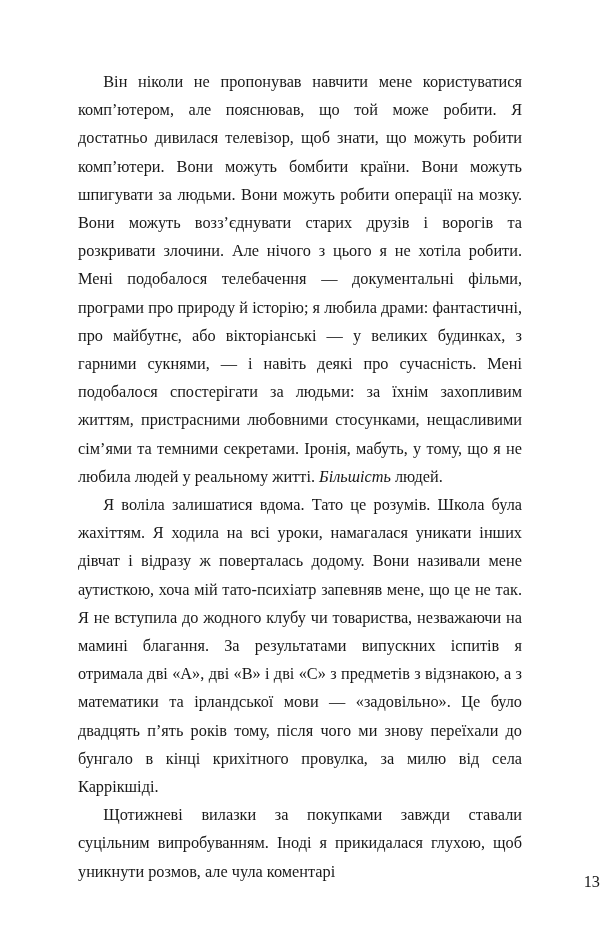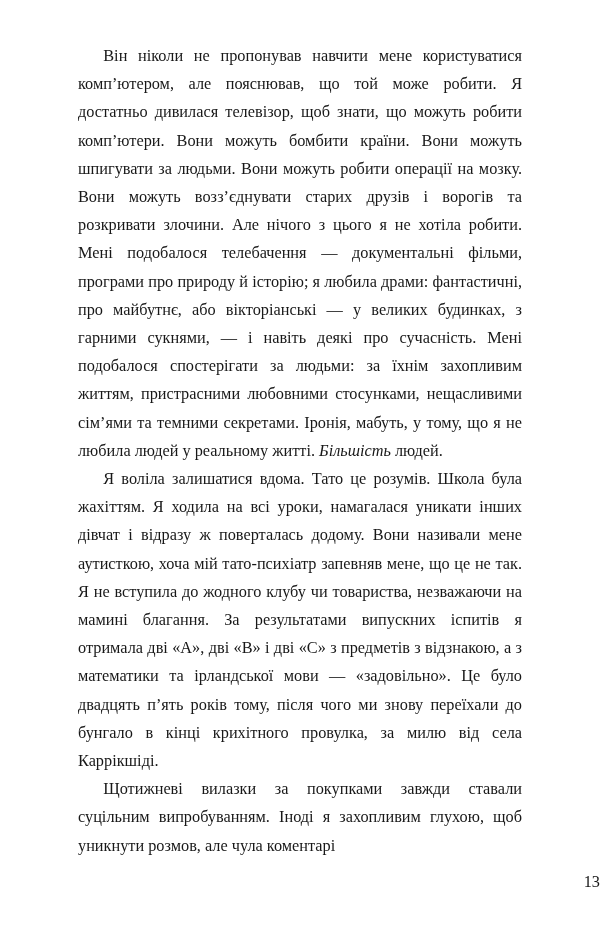--- a/index.html
+++ b/index.html
@@ -15,21 +15,21 @@
     position: relative;
     overflow: hidden;
   }
   .page {
     position: absolute;
     left: 0;
     top: 0;
     width: 600px;
     height: 947px;
     box-sizing: border-box;
-    padding: 42px 78px 0 78px;
+    padding: 68px 78px 0 78px;
   }
   .body-text {
     font-size: 16.3px;
     line-height: 28.2px;
     text-align: justify;
     text-justify: inter-word;
     hyphens: manual;
     color: #181818;
   }
   .body-text p {
@@ -50,16 +50,16 @@
     font-family: "Liberation Serif", "DejaVu Serif", serif;
   }
 </style>
 </head>
 <body>
 
 <div class="page">
   <div class="body-text">
     <p><span>Він ніколи не пропонував навчити мене користуватися комп’ютером, але пояснював, що той може робити. Я достатньо дивилася телевізор, щоб знати, що можуть робити комп’ютери. Вони можуть бомбити країни. Вони можуть шпигувати за людьми. Вони можуть робити операції на мозку. Вони можуть возз’єднувати старих друзів і ворогів та розкривати злочини. Але нічого з цього я не хотіла робити. Мені подобалося телебачення — документальні фільми, програми про природу й історію; я любила драми: фантастичні, про майбутнє, або вікторіанські — у великих будинках, з гарними сукнями, — і навіть деякі про сучасність. Мені подобалося спостерігати за людьми: за їхнім захопливим життям, пристрасними любовними стосунками, нещасливими сім’ями та темними секретами. Іронія, мабуть, у тому, що я не любила людей у реальному житті. </span><span class="italic">Більшість</span><span> людей.</span></p>
     <p>Я воліла залишатися вдома. Тато це розумів. Школа була жахіттям. Я ходила на всі уроки, намагалася уникати інших дівчат і відразу ж поверталась додому. Вони називали мене аутисткою, хоча мій тато-психіатр запевняв мене, що це не так. Я не вступила до жодного клубу чи товариства, незважаючи на мамині благання. За результатами випускних іспитів я отримала дві «А», дві «В» і дві «С» з предметів з відзнакою, а з математики та ірландської мови — «задовільно». Це було двадцять п’ять років тому, після чого ми знову переїхали до бунгало в кінці крихітного провулка, за милю від села Каррікшіді.</p>
-    <p>Щотижневі вилазки за покупками завжди ставали суцільним випробуванням. Іноді я захопливим глухою, щоб уникнути розмов, але чула коментарі</p>
+    <p>Щотижневі вилазки за покупками завжди ставали суцільним випробуванням. Іноді я прикидалася глухою, щоб уникнути розмов, але чула коментарі</p>
   </div>
   <div class="folio">13</div>
 </div>
 
 </body></html>

